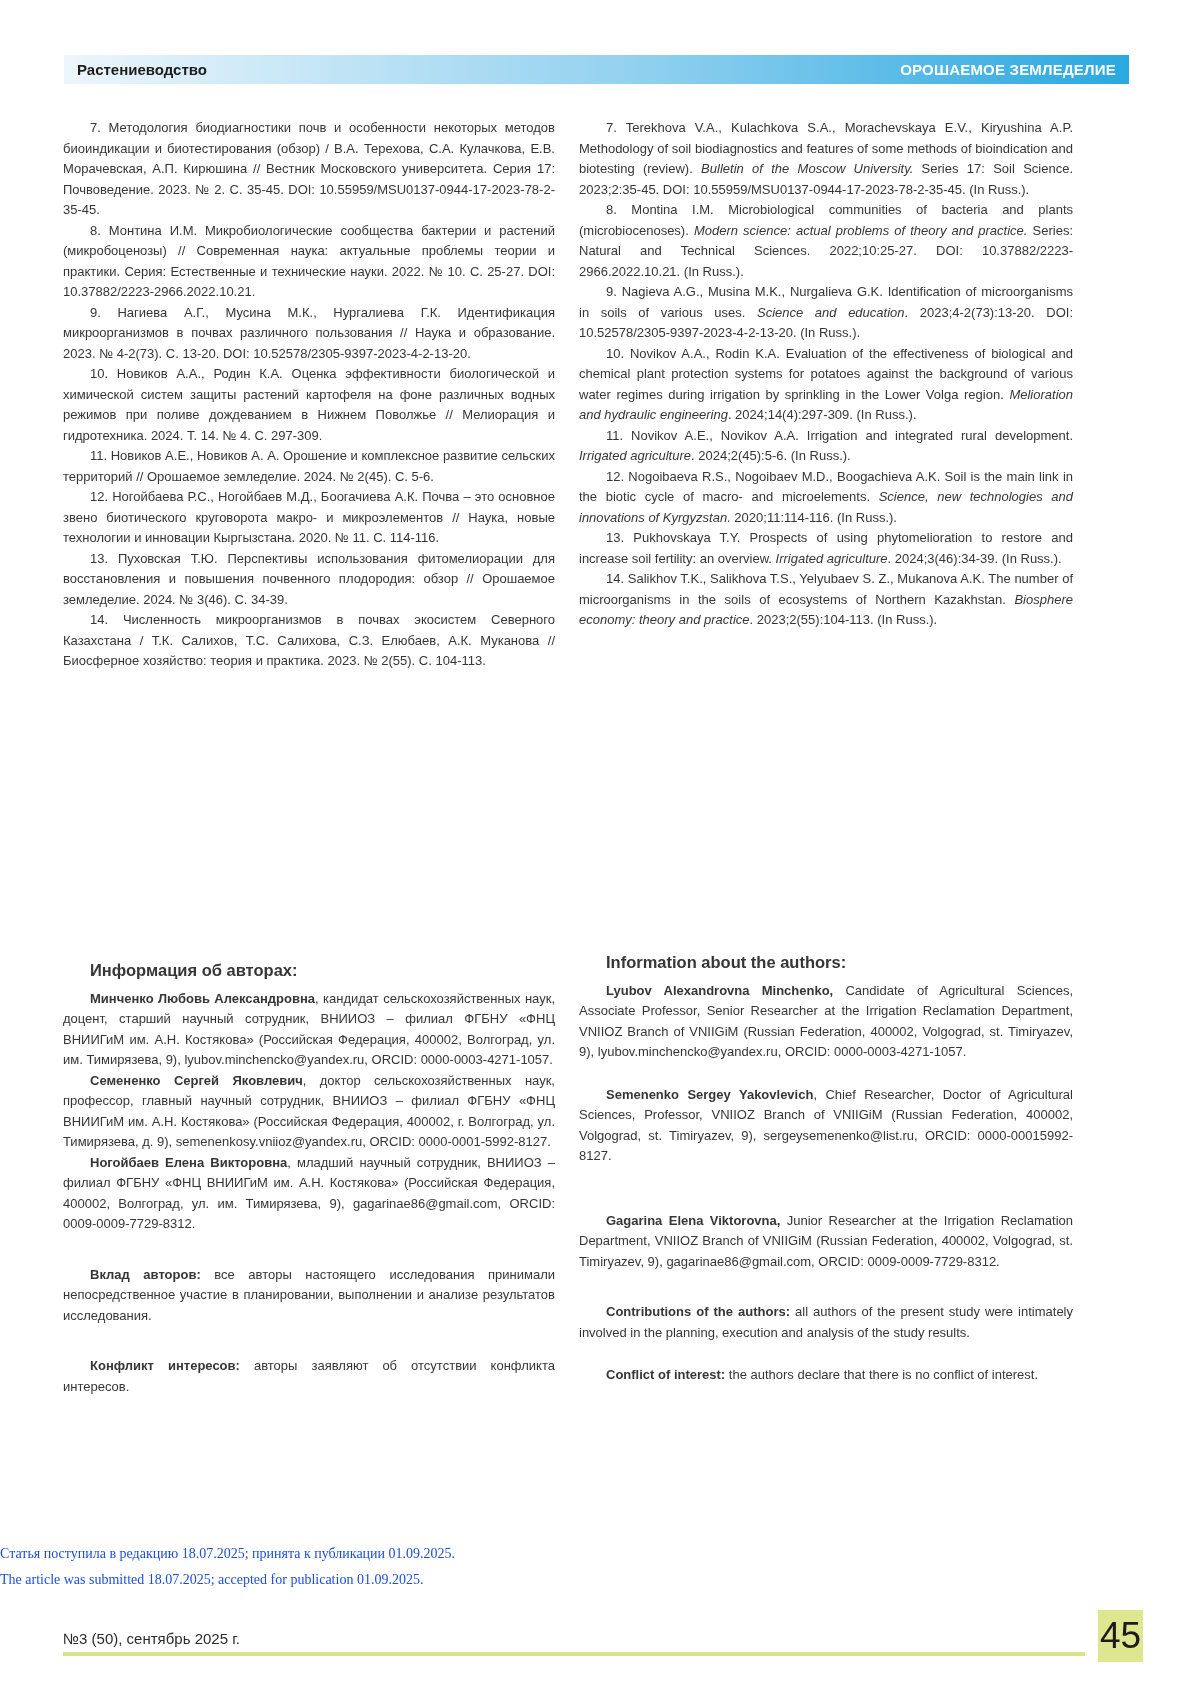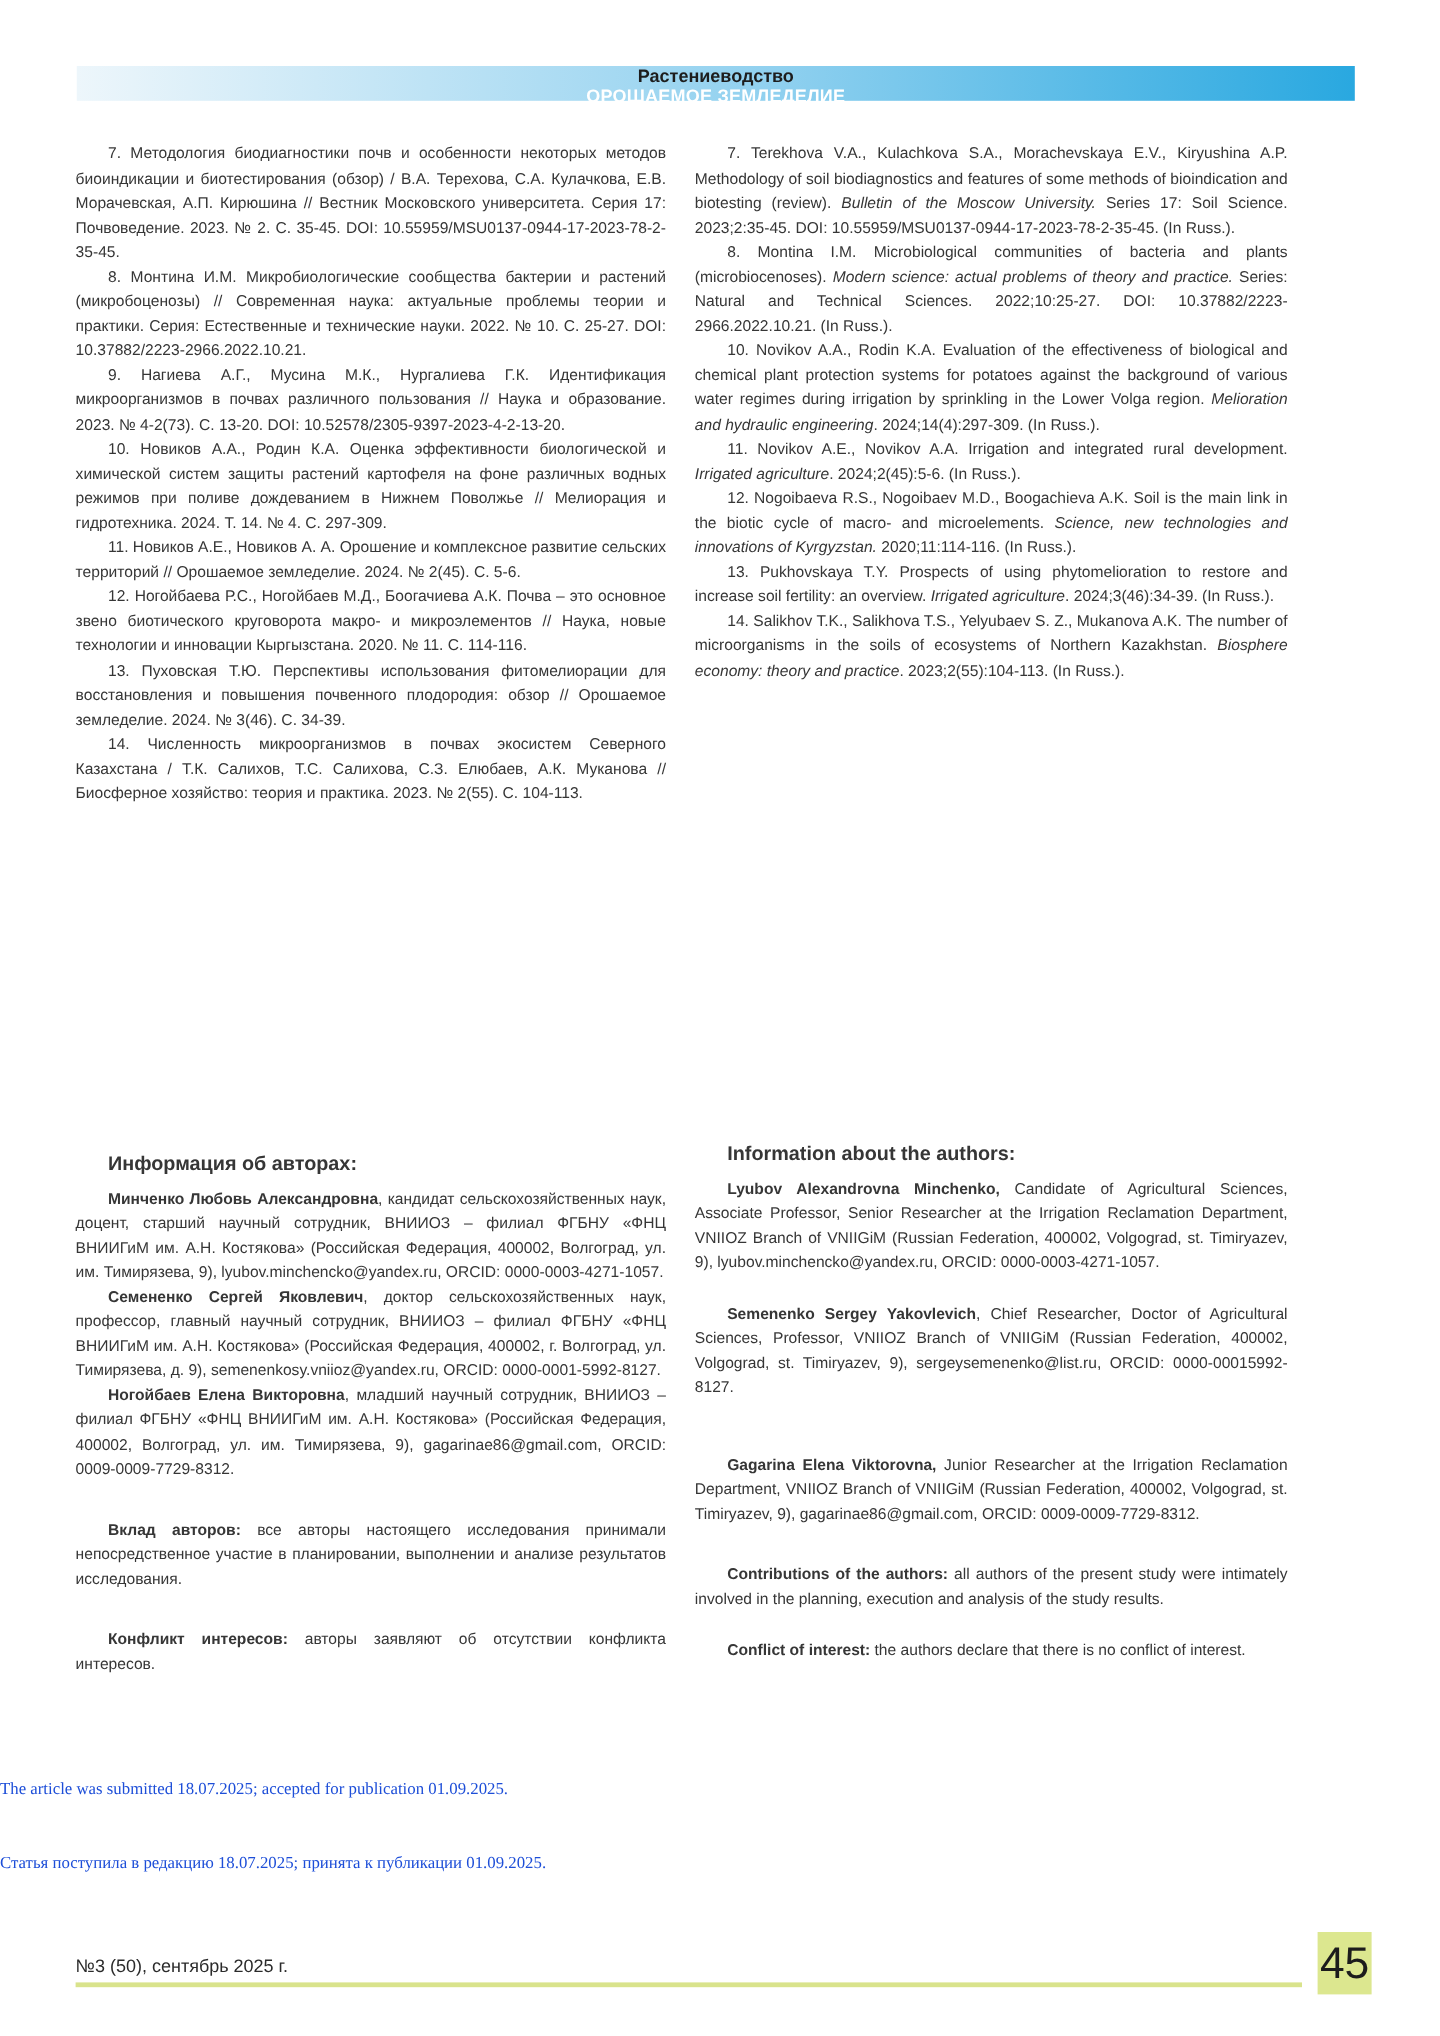--- a/index.html
+++ b/index.html
@@ -1,39 +1,39 @@
 <!DOCTYPE html>
 <html style="--cyan: #29a8e0; --rule: #d9e38c; --badge: #dce78f;"><head>
 <meta charset="utf-8">
 <style>
   html,body{margin:0;padding:0;background:#ffffff;}
   .page{position:relative;width:1200px;height:1697px;background:#ffffff;overflow:hidden;
         font-family:"Liberation Sans", sans-serif;color:#363636;}
   .header-bar{position:absolute;left:64px;top:55px;width:1065px;height:29px;
         background:linear-gradient(90deg,#edf6fb 0%,#8fd0ef 55%,var(--cyan,#29a8e0) 100%);
-        display:flex;justify-content:space-between;align-items:center;padding:0 13px;box-sizing:border-box;flex-direction:column;}
+        display:flex;justify-content:space-between;align-items:center;padding:0 13px;box-sizing:border-box;}
   .header-left{font-size:15px;font-weight:bold;color:#1d1d1d;}
   .header-right{font-size:15px;font-weight:bold;color:#ffffff;letter-spacing:.2px;}
   .col{position:absolute;box-sizing:border-box;}
   .refs-ru{left:63px;top:118px;width:492px;}
   .refs-en{left:579px;top:118px;width:494px;}
   .authors-ru{left:63px;top:960px;width:492px;}
   .authors-en{left:579px;top:952px;width:494px;}
   p.ref,p.para{margin:0;font-size:13px;line-height:20.5px;text-align:justify;text-indent:27px;}
   .b{font-weight:bold;}
   .i{font-style:italic;}
   p.section-heading{margin:0;font-size:16.5px;line-height:20.5px;font-weight:bold;text-indent:27px;}
   .authors-ru p.section-heading, .authors-en p.section-heading{margin-bottom:8px;}
   .mt-sm{margin-top:22px !important;}
   .mt-md{margin-top:30px !important;}
   .mt-lg{margin-top:44px !important;}
   .submission{position:absolute;left:0;width:1200px;text-align:left;
         font-family:"Liberation Serif", serif;font-size:14px;color:#1d4ed8;}
   .submission.ru{top:1546px;}
-  .submission.en{top:1484px;}
+  .submission.en{top:1572px;}
   .issue-line{position:absolute;left:63px;top:1630px;font-size:15px;color:#2b2b2b;}
   .footer-rule{position:absolute;left:63px;top:1652px;width:1022px;height:4px;
         background:var(--rule,#d9e38c);}
   .page-badge{position:absolute;left:1098px;top:1610px;width:45px;height:52px;
         background:var(--badge,#dce78f);display:flex;align-items:center;justify-content:center;
         font-size:37px;color:#1c1c1c;}
 </style>
 </head>
 <body>
 
@@ -51,20 +51,21 @@
       <p class="ref"><span>10. Новиков А.А., Родин К.А. Оценка эффективности биологической и химической систем защиты растений картофеля на фоне различных водных режимов при поливе дождеванием в Нижнем Поволжье // Мелиорация и гидротехника. 2024. Т. 14. № 4. С. 297-309.</span></p>
       <p class="ref"><span>11. Новиков А.Е., Новиков А. А. Орошение и комплексное развитие сельских территорий // Орошаемое земледелие. 2024. № 2(45). С. 5-6.</span></p>
       <p class="ref"><span>12. Ногойбаева Р.С., Ногойбаев М.Д., Боогачиева А.К. Почва – это основное звено биотического круговорота макро- и микроэлементов // Наука, новые технологии и инновации Кыргызстана. 2020. № 11. С. 114-116.</span></p>
       <p class="ref"><span>13. Пуховская Т.Ю. Перспективы использования фитомелиорации для восстановления и повышения почвенного плодородия: обзор // Орошаемое земледелие. 2024. № 3(46). С. 34-39.</span></p>
       <p class="ref"><span>14. Численность микроорганизмов в почвах экосистем Северного Казахстана / Т.К. Салихов, Т.С. Салихова, С.З. Елюбаев, А.К. Муканова // Биосферное хозяйство: теория и практика. 2023. № 2(55). С. 104-113.</span></p>
     </div>
 
   <div class="col refs-en">
       <p class="ref"><span>7. Terekhova V.A., Kulachkova S.A., Morachevskaya E.V., Kiryushina A.P. Methodology of soil biodiagnostics and features of some methods of bioindication and biotesting (review). </span><span class="i">Bulletin of the Moscow University.</span><span> Series 17: Soil Science. 2023;2:35-45. DOI: 10.55959/MSU0137-0944-17-2023-78-2-35-45. (In Russ.).</span></p>
       <p class="ref"><span>8. Montina I.M. Microbiological communities of bacteria and plants (microbiocenoses). </span><span class="i">Modern science: actual problems of theory and practice.</span><span> Series: Natural and Technical Sciences. 2022;10:25-27. DOI: 10.37882/2223-2966.2022.10.21. (In Russ.).</span></p>
+      <p class="ref"><span>9. Nagieva A.G., Musina M.K., Nurgalieva G.K. Identification of microorganisms in soils of various uses. </span><span class="i">Science and education</span><span>. 2023;4-2(73):13-20. DOI: 10.52578/2305-9397-2023-4-2-13-20. (In Russ.).</span></p>
       <p class="ref"><span>10. Novikov A.A., Rodin K.A. Evaluation of the effectiveness of biological and chemical plant protection systems for potatoes against the background of various water regimes during irrigation by sprinkling in the Lower Volga region. </span><span class="i">Melioration and hydraulic engineering</span><span>. 2024;14(4):297-309. (In Russ.).</span></p>
       <p class="ref"><span>11. Novikov A.E., Novikov A.A. Irrigation and integrated rural development. </span><span class="i">Irrigated agriculture</span><span>. 2024;2(45):5-6. (In Russ.).</span></p>
       <p class="ref"><span>12. Nogoibaeva R.S., Nogoibaev M.D., Boogachieva A.K. Soil is the main link in the biotic cycle of macro- and microelements. </span><span class="i">Science, new technologies and innovations of Kyrgyzstan.</span><span> 2020;11:114-116. (In Russ.).</span></p>
       <p class="ref"><span>13. Pukhovskaya T.Y. Prospects of using phytomelioration to restore and increase soil fertility: an overview. </span><span class="i">Irrigated agriculture</span><span>. 2024;3(46):34-39. (In Russ.).</span></p>
       <p class="ref"><span>14. Salikhov T.K., Salikhova T.S., Yelyubaev S. Z., Mukanova A.K. The number of microorganisms in the soils of ecosystems of Northern Kazakhstan. </span><span class="i">Biosphere economy: theory and practice</span><span>. 2023;2(55):104-113. (In Russ.).</span></p>
     </div>
 
   <div class="col authors-ru">
     <p class="section-heading">Информация об авторах:</p>
     <p class="para"><span class="b">Минченко Любовь Александровна</span><span>, кандидат сельскохозяйственных наук, доцент, старший научный сотрудник, ВНИИОЗ – филиал ФГБНУ «ФНЦ ВНИИГиМ им. А.Н. Костякова» (Российская Федерация, 400002, Волгоград, ул. им. Тимирязева, 9), lyubov.minchencko@yandex.ru, ORCID: 0000-0003-4271-1057.</span></p>

